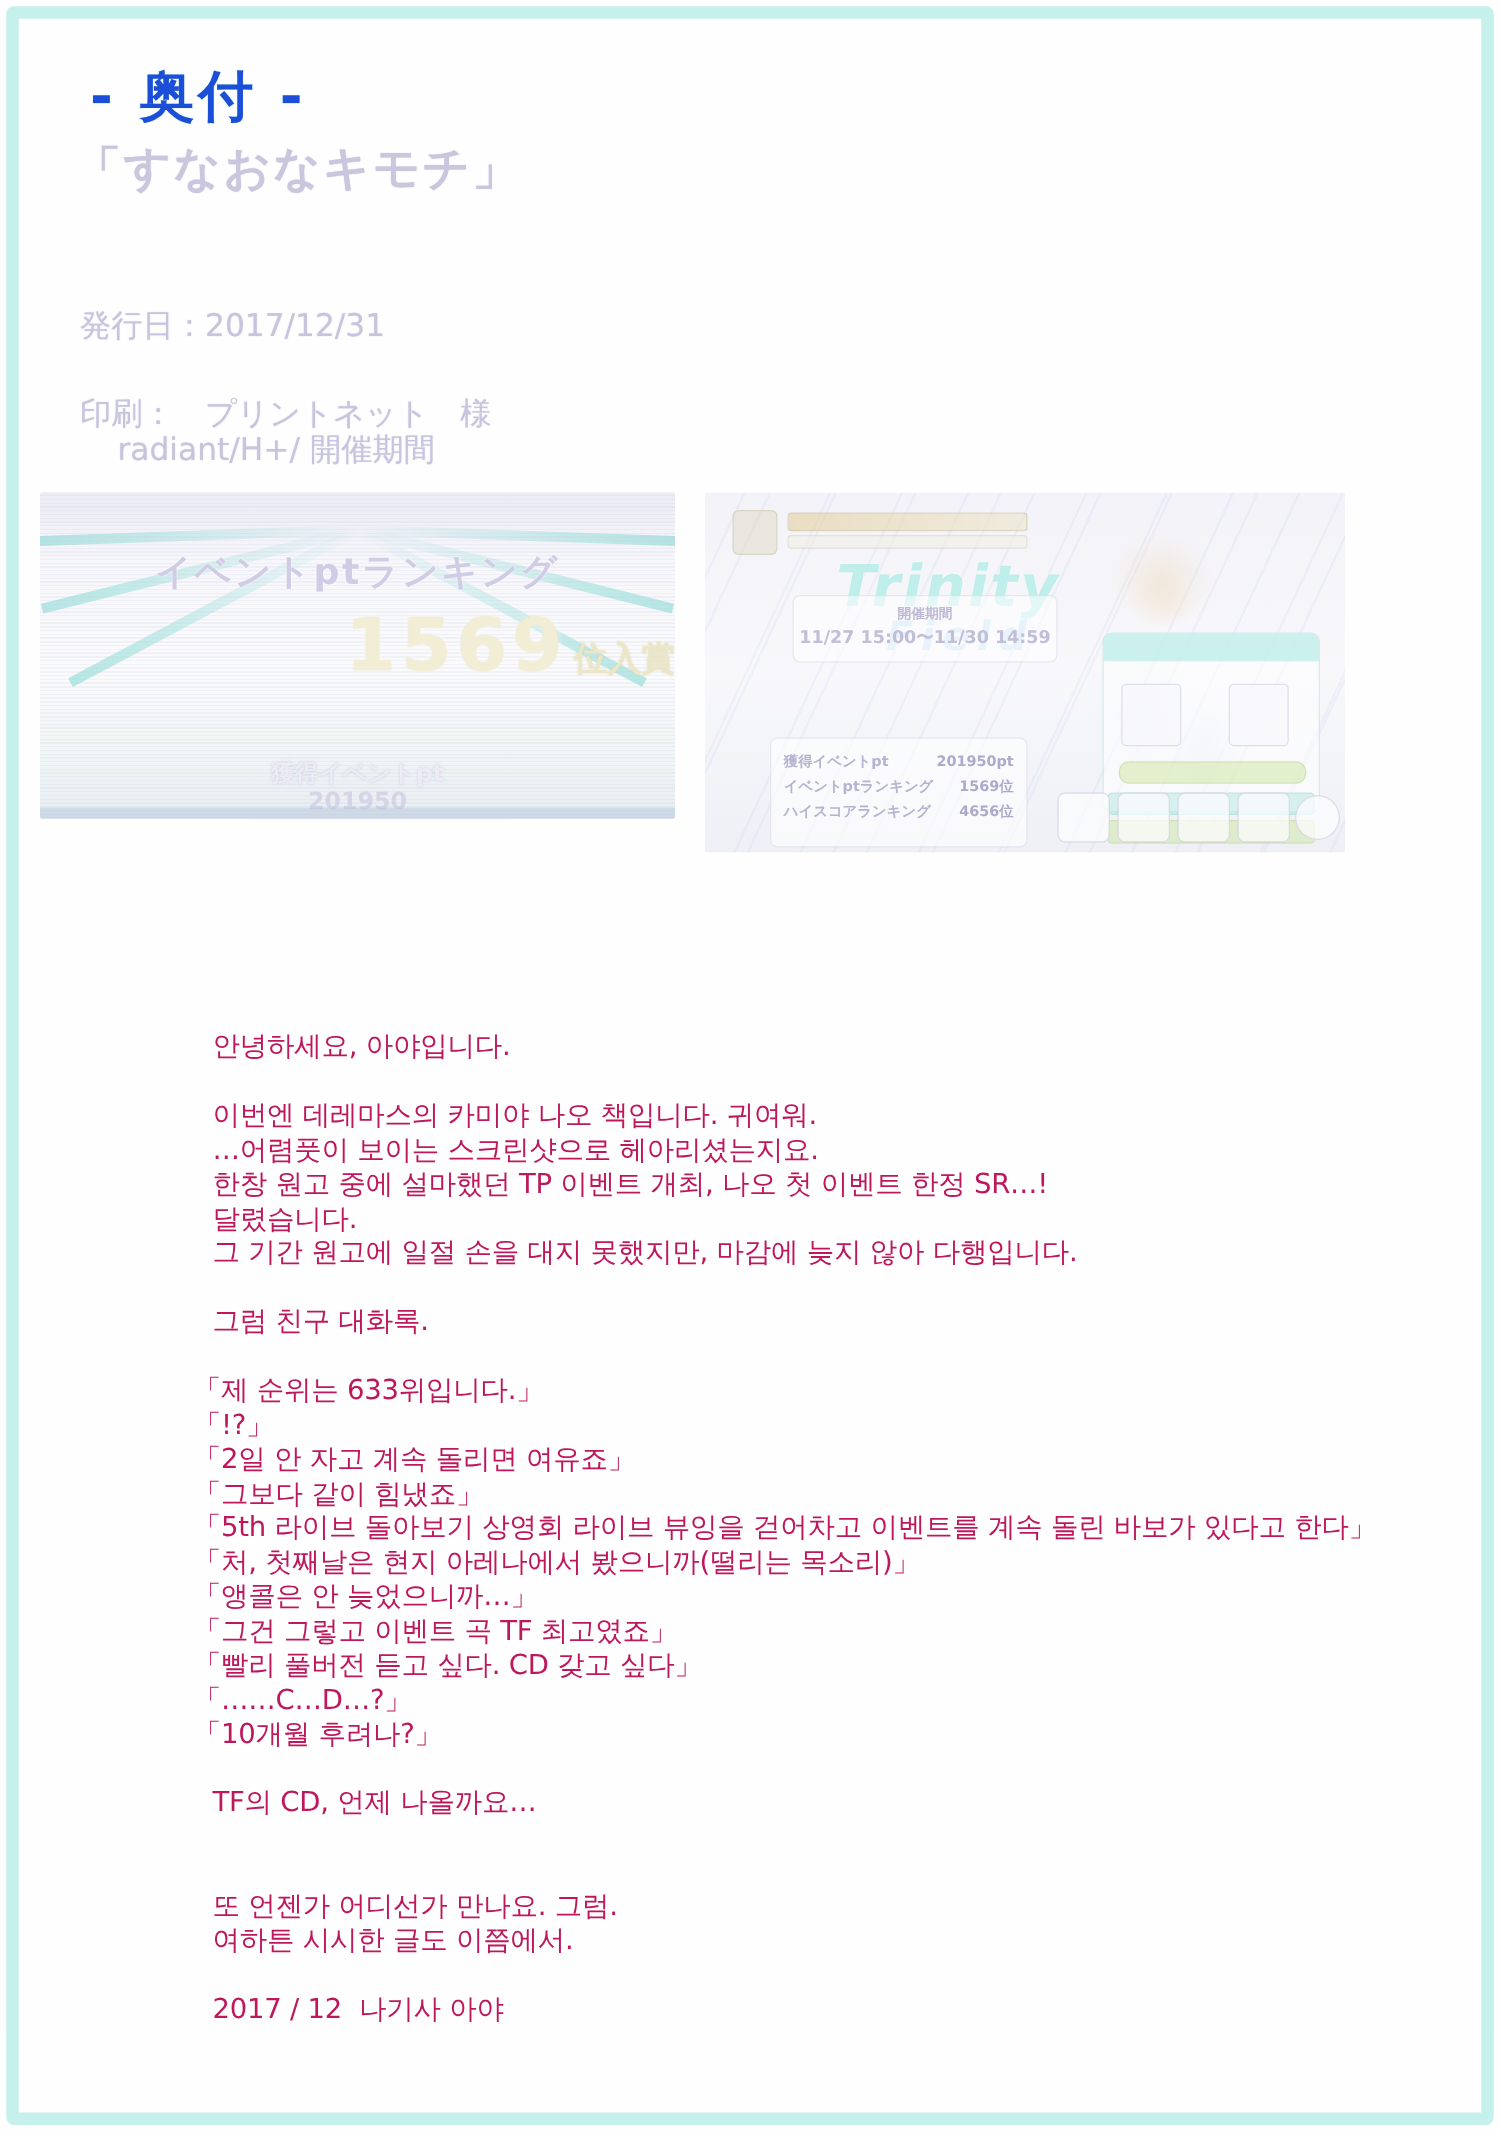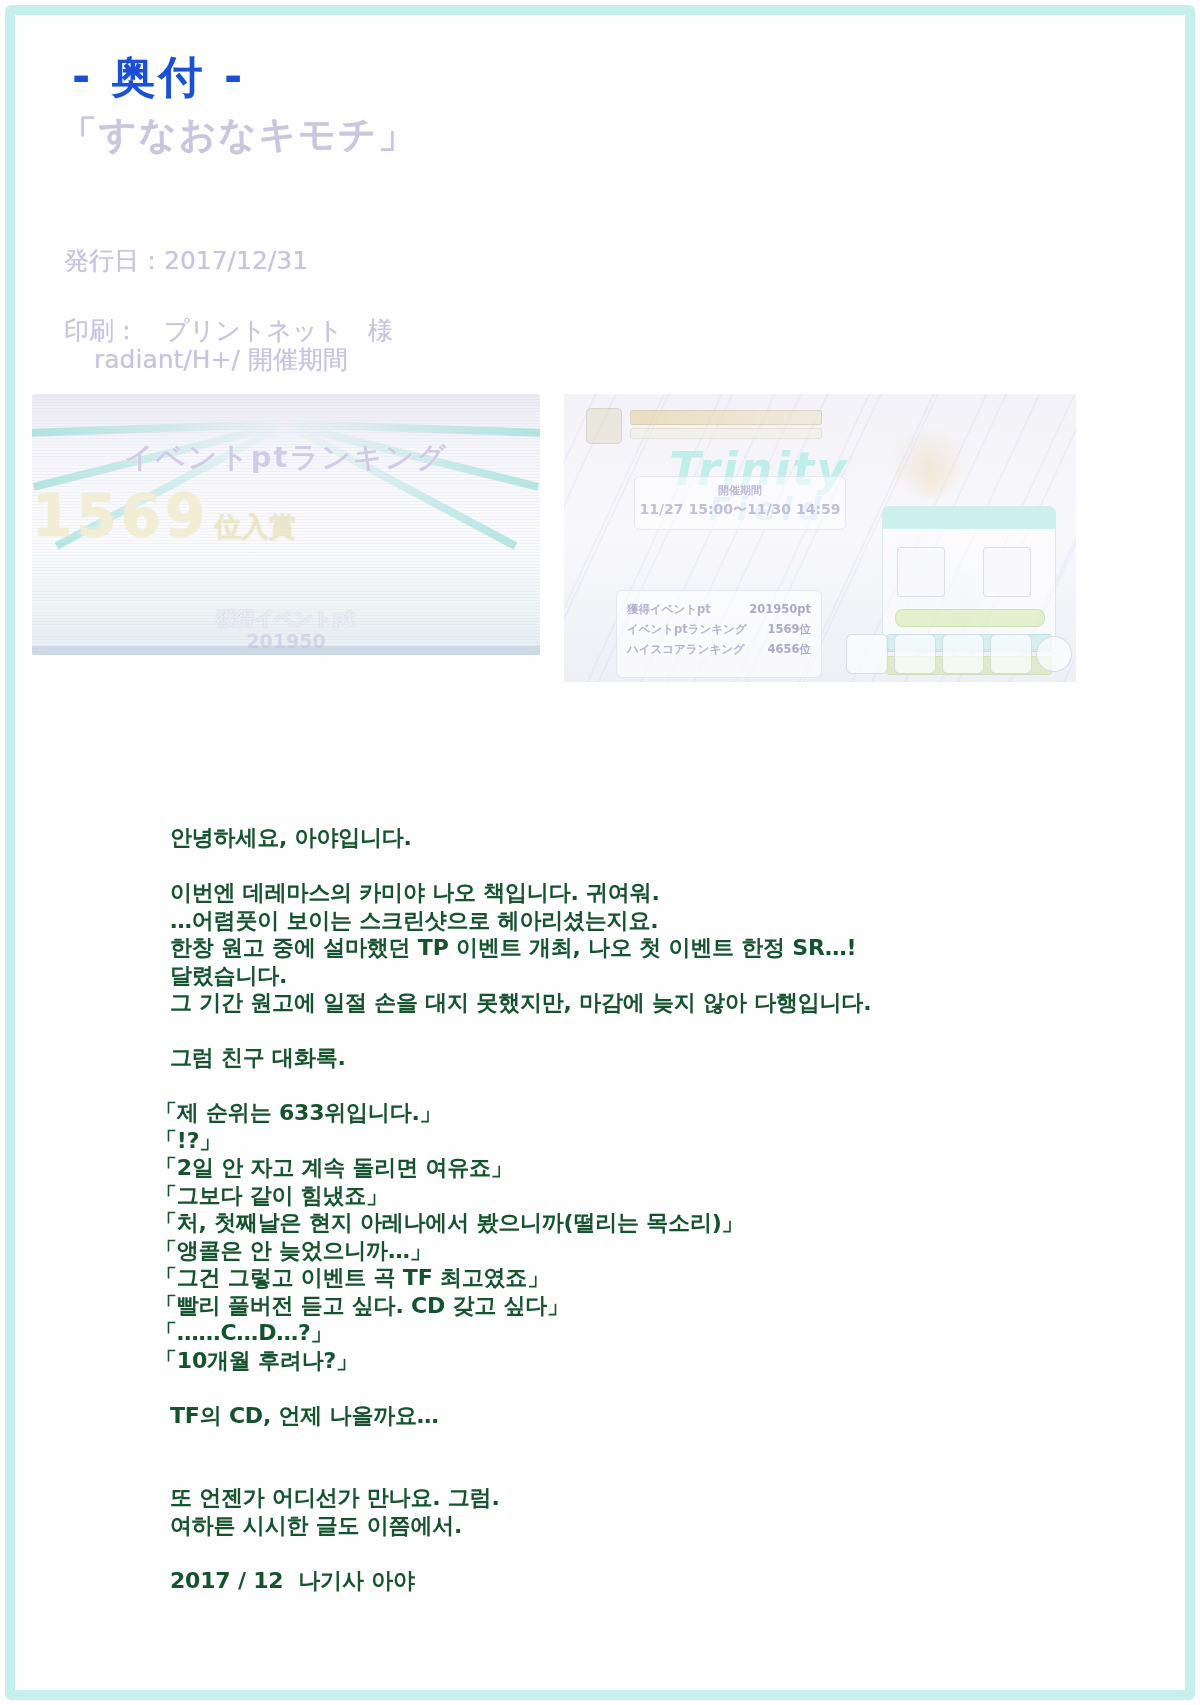--- a/index.html
+++ b/index.html
@@ -40,21 +40,21 @@
   #shot-left .scan,{position:absolute;}
   .scanlines{position:absolute;left:0;top:0;right:0;bottom:0;
     background:repeating-linear-gradient(0deg,rgba(195,200,222,.18) 0 1px,transparent 1px 3px);}
   .beam{position:absolute;top:30px;left:250px;width:8px;height:260px;
     transform-origin:top center;
     background:linear-gradient(180deg,rgba(110,212,202,0) 0%,rgba(110,212,202,.38) 70%,rgba(110,212,202,.5) 100%);}
   .bottom-strip{position:absolute;left:0;bottom:0;width:100%;height:9px;background:rgba(176,192,214,.45);}
   .sl-title{position:absolute;left:0;top:44px;width:100%;text-align:center;
     font-size:29px;font-weight:bold;letter-spacing:2px;color:rgba(206,201,228,.95);
     text-shadow:0 0 2px rgba(255,255,255,.9);}
-  .sl-rank{position:absolute;left:0;top:88px;width:100%;text-align:left;color:#f2eed6;}
+  .sl-rank{position:absolute;left:0;top:88px;width:100%;text-align:right;color:#f2eed6;}
   .sl-rank .num{font-size:58px;font-weight:bold;letter-spacing:4px;
     text-shadow:0 0 2px rgba(214,204,150,.55),0 0 6px rgba(255,255,255,.8);}
   .sl-rank .suf{font-size:27px;font-weight:bold;color:#ece6c9;
     text-shadow:0 0 2px rgba(214,204,150,.5);}
   .sl-ptlabel{position:absolute;left:0;top:212px;width:100%;text-align:center;
     font-size:19px;font-weight:bold;color:rgba(238,236,246,.95);
     text-shadow:0 0 2px rgba(160,170,200,.5);}
   .sl-ptvalue{position:absolute;left:0;top:236px;width:100%;text-align:center;
     font-size:19px;font-weight:bold;color:rgba(213,210,230,.95);}
 
@@ -102,21 +102,21 @@
   .pill-cyan{position:absolute;left:322px;top:240px;width:164px;height:16px;border-radius:4px;
     background:rgba(170,228,222,.45);border:1px solid rgba(150,210,202,.4);}
   .dock{position:absolute;bottom:8px;width:40px;height:38px;border-radius:6px;
     background:rgba(252,252,254,.75);border:1px solid rgba(185,190,210,.5);}
   .dock.d1{left:282px;} .dock.d2{left:330px;} .dock.d3{left:378px;} .dock.d4{left:426px;}
   .dock.round{left:472px;border-radius:50%;width:34px;height:34px;bottom:10px;}
 
   
   #afterword{
     position:absolute;left:170px;top:824px;width:940px;
-    font-size:22px;line-height:27.5px;color:#14532d;font-weight:700;
+    font-size:22px;line-height:27.5px;color:#be185d;font-weight:400;
     letter-spacing:-0.2px;
   }
   .aw-line{white-space:pre;}
   .aw-line.quoted{text-indent:-15px;}
 </style>
 </head>
 <body>
 
 <div id="page">
   <div class="frame"></div>
@@ -201,20 +201,21 @@
       <div class="aw-line">한창 원고 중에 설마했던 TP 이벤트 개최, 나오 첫 이벤트 한정 SR…!</div>
       <div class="aw-line">달렸습니다.</div>
       <div class="aw-line">그 기간 원고에 일절 손을 대지 못했지만, 마감에 늦지 않아 다행입니다.</div>
       <div class="aw-line">&nbsp;</div>
       <div class="aw-line">그럼 친구 대화록.</div>
       <div class="aw-line">&nbsp;</div>
       <div class="aw-line quoted">「제 순위는 633위입니다.」</div>
       <div class="aw-line quoted">「!?」</div>
       <div class="aw-line quoted">「2일 안 자고 계속 돌리면 여유죠」</div>
       <div class="aw-line quoted">「그보다 같이 힘냈죠」</div>
+      <div class="aw-line quoted">「5th 라이브 돌아보기 상영회 라이브 뷰잉을 걷어차고 이벤트를 계속 돌린 바보가 있다고 한다」</div>
       <div class="aw-line quoted">「처, 첫째날은 현지 아레나에서 봤으니까(떨리는 목소리)」</div>
       <div class="aw-line quoted">「앵콜은 안 늦었으니까…」</div>
       <div class="aw-line quoted">「그건 그렇고 이벤트 곡 TF 최고였죠」</div>
       <div class="aw-line quoted">「빨리 풀버전 듣고 싶다. CD 갖고 싶다」</div>
       <div class="aw-line quoted">「……C…D…?」</div>
       <div class="aw-line quoted">「10개월 후려나?」</div>
       <div class="aw-line">&nbsp;</div>
       <div class="aw-line">TF의 CD, 언제 나올까요…</div>
       <div class="aw-line">&nbsp;</div>
       <div class="aw-line">&nbsp;</div>

